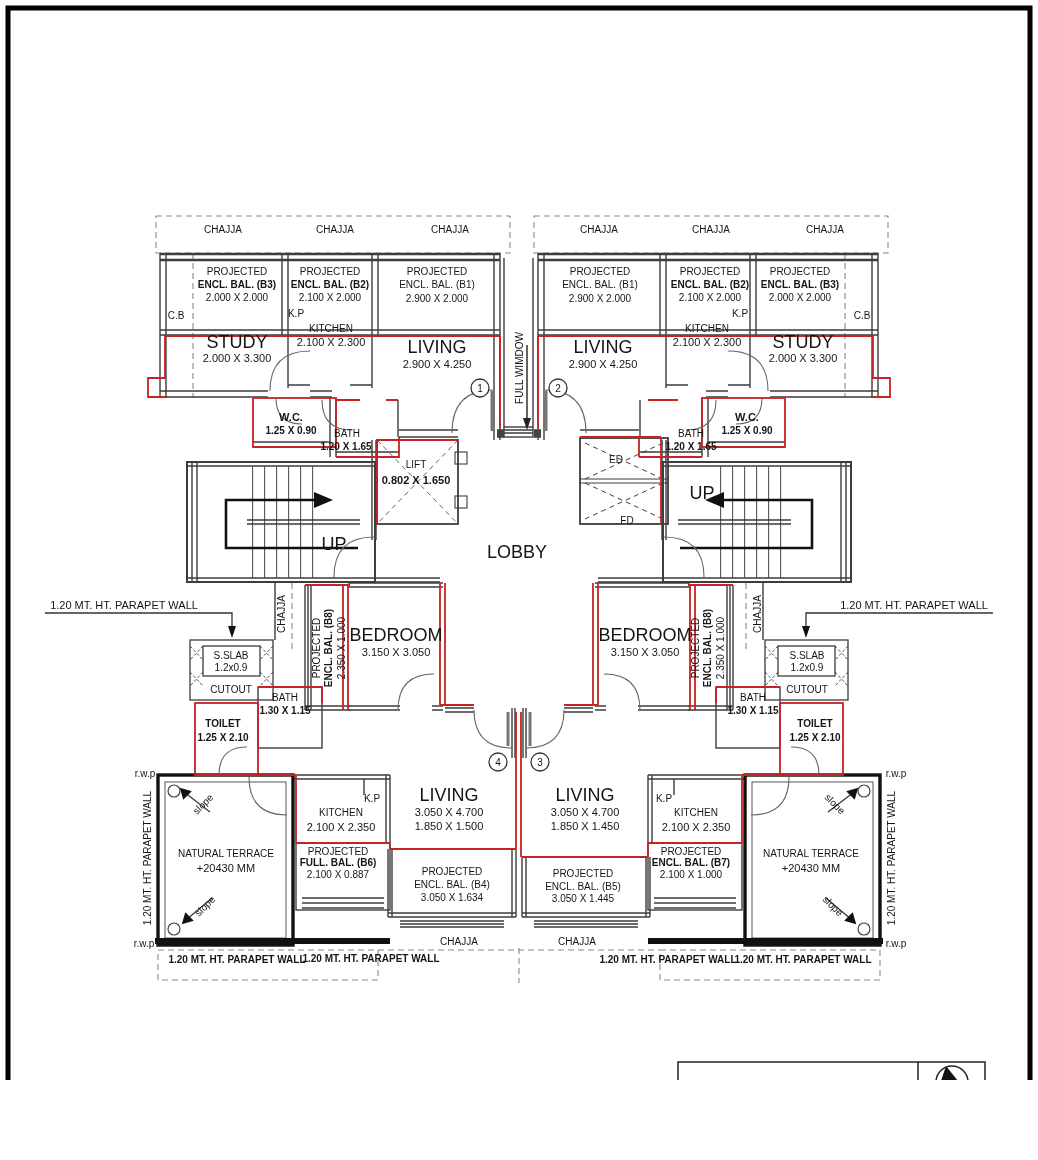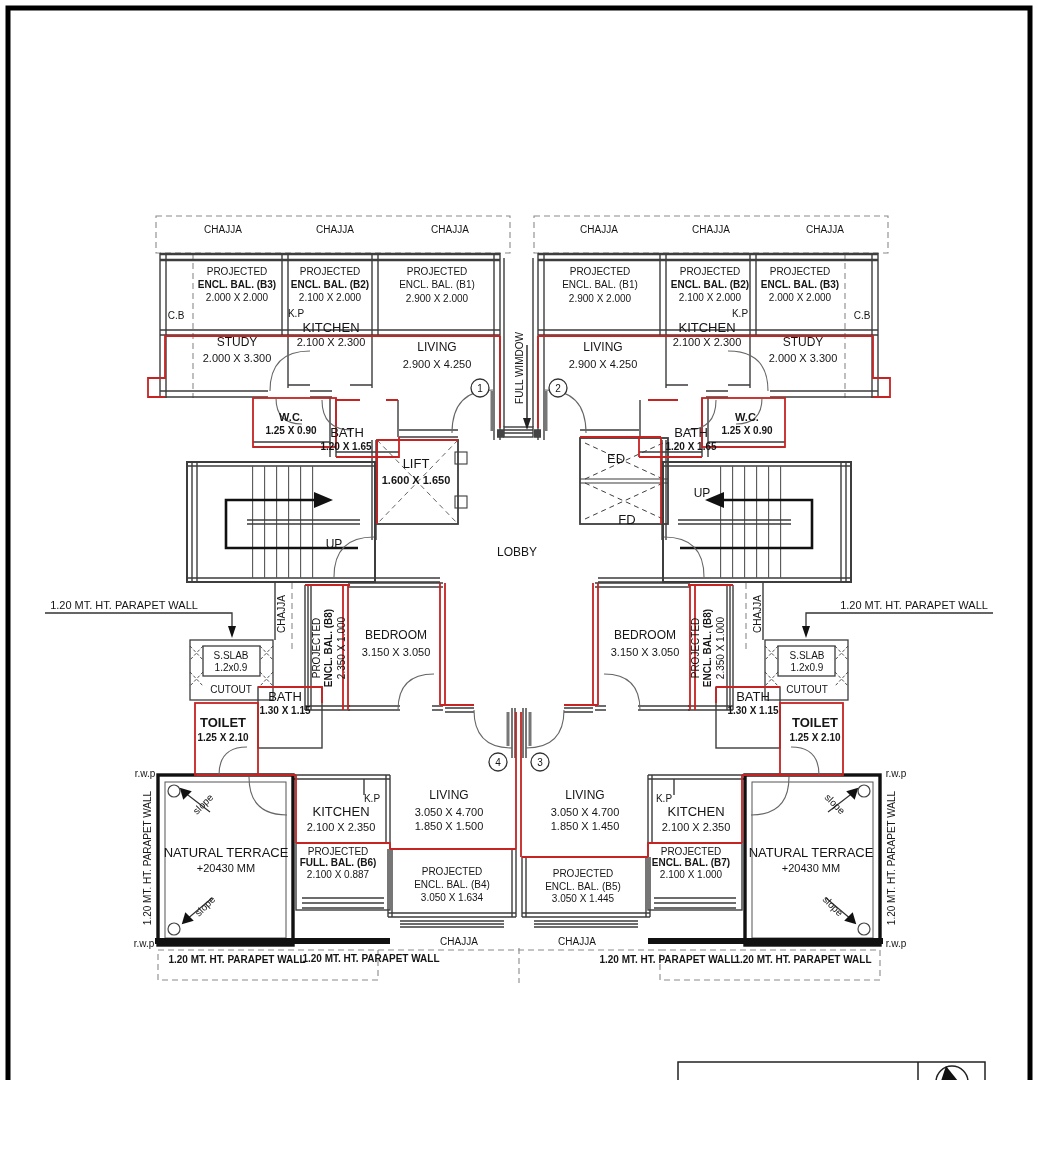--- a/index.html
+++ b/index.html
@@ -3,21 +3,21 @@
 <meta charset="utf-8">
 <style>
   html,body{margin:0;padding:0;background:#ffffff;}
   .plan{position:relative;width:1038px;height:1080px;background:#fff;overflow:hidden;
         font-family:"Liberation Sans", sans-serif;}
   svg{position:absolute;left:0;top:0;}
   .L{position:absolute;transform:translate(-50%,-50%);white-space:nowrap;color:#151515;
      text-align:center;font-size:11px;line-height:1.1;z-index:5;}
   .v   {transform:translate(-50%,-50%) rotate(-90deg);}
   .v45 {transform:translate(-50%,-50%) rotate(-45deg);}
-  .v45r{transform:translate(-50%,-50%) rotate(45deg);}.f10{font-size:10px}.f12{font-size:13px}.f13{font-size:12px}
+  .v45r{transform:translate(-50%,-50%) rotate(45deg);}.f10{font-size:10px}.f12{font-size:10px}.f13{font-size:18px}
   .bold{font-weight:700}
   .title{font-size:26px;letter-spacing:1px}
   .f15{font-size:15px}.f14{font-size:14px}
 </style>
 </head>
 <body>
 
 <div class="plan">
 
 <svg width="1038" height="1160" viewBox="0 0 1038 1160">
@@ -300,21 +300,21 @@
 <div class="L f12" style="left:691px;top:433px">BATH</div>
 <div class="L f10 bold" style="left:691px;top:446px">1.20 X 1.65</div>
 
 <div class="L v f10" style="left:519px;top:368px">FULL WIMDOW</div>
 <div class="L f10" style="left:480px;top:388px">1</div>
 <div class="L f10" style="left:558px;top:388px">2</div>
 <div class="L f10" style="left:498px;top:762px">4</div>
 <div class="L f10" style="left:540px;top:762px">3</div>
 
 <div class="L f12" style="left:416px;top:464px">LIFT</div>
-<div class="L bold" style="left:416px;top:480px">1.600 X 1.650</div>
+<div class="L bold" style="left:416px;top:480px">0.802 X 1.650</div>
 <div class="L f13" style="left:517px;top:553px">LOBBY</div>
 <div class="L f12" style="left:616px;top:459px">ED</div>
 <div class="L f12" style="left:627px;top:520px">FD</div>
 <div class="L f13" style="left:334px;top:545px">UP</div>
 <div class="L f13" style="left:702px;top:494px">UP</div>
 
 <div class="L" style="left:124px;top:605px">1.20 MT. HT. PARAPET WALL</div>
 <div class="L" style="left:914px;top:605px">1.20 MT. HT. PARAPET WALL</div>
 <div class="L v f10" style="left:281px;top:614px">CHAJJA</div>
 <div class="L v f10" style="left:757px;top:614px">CHAJJA</div>

